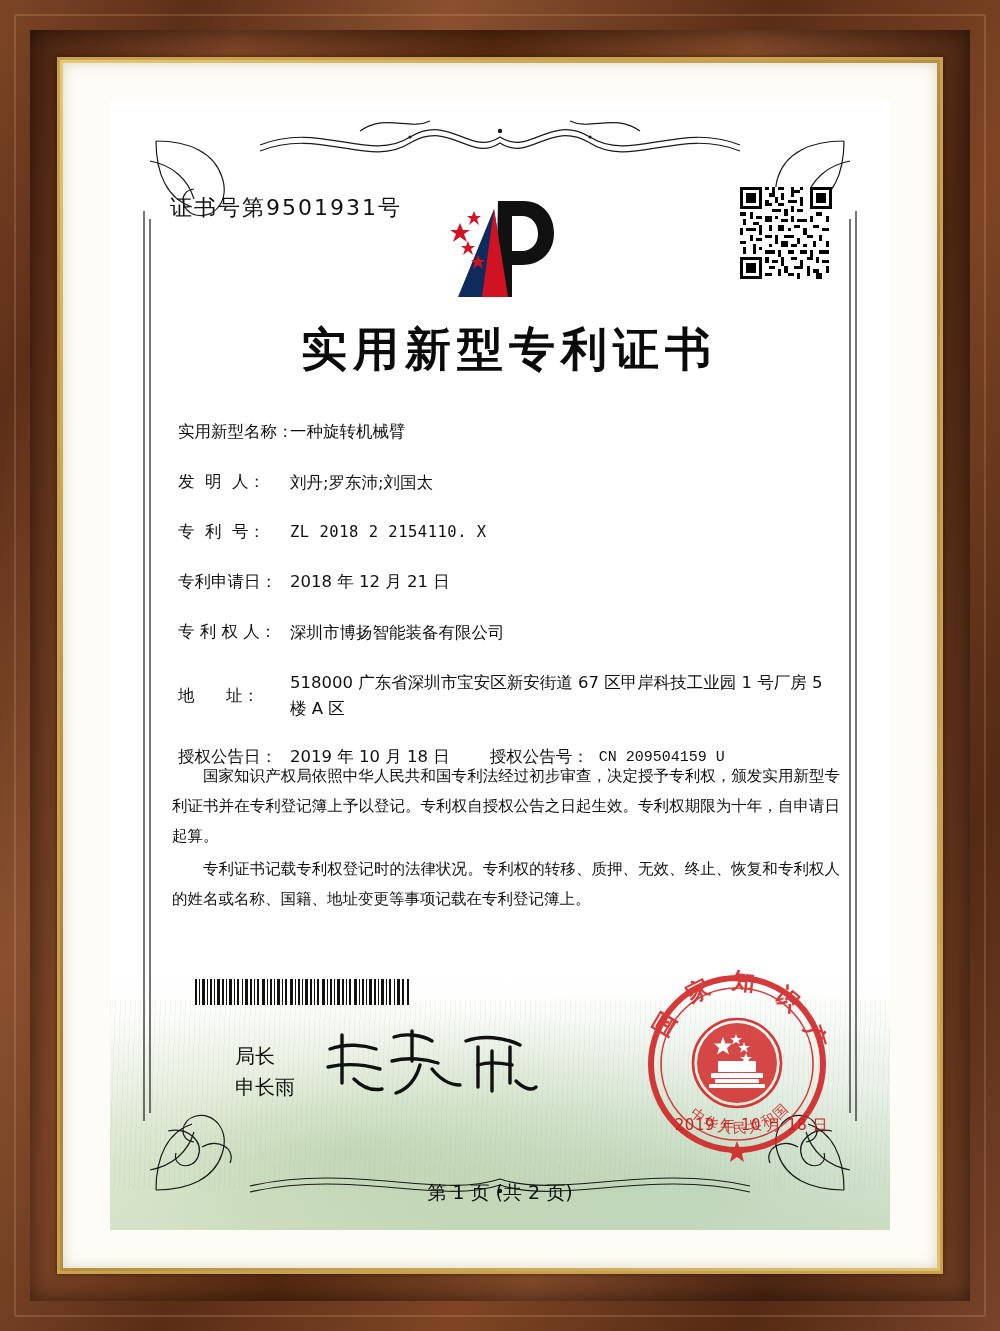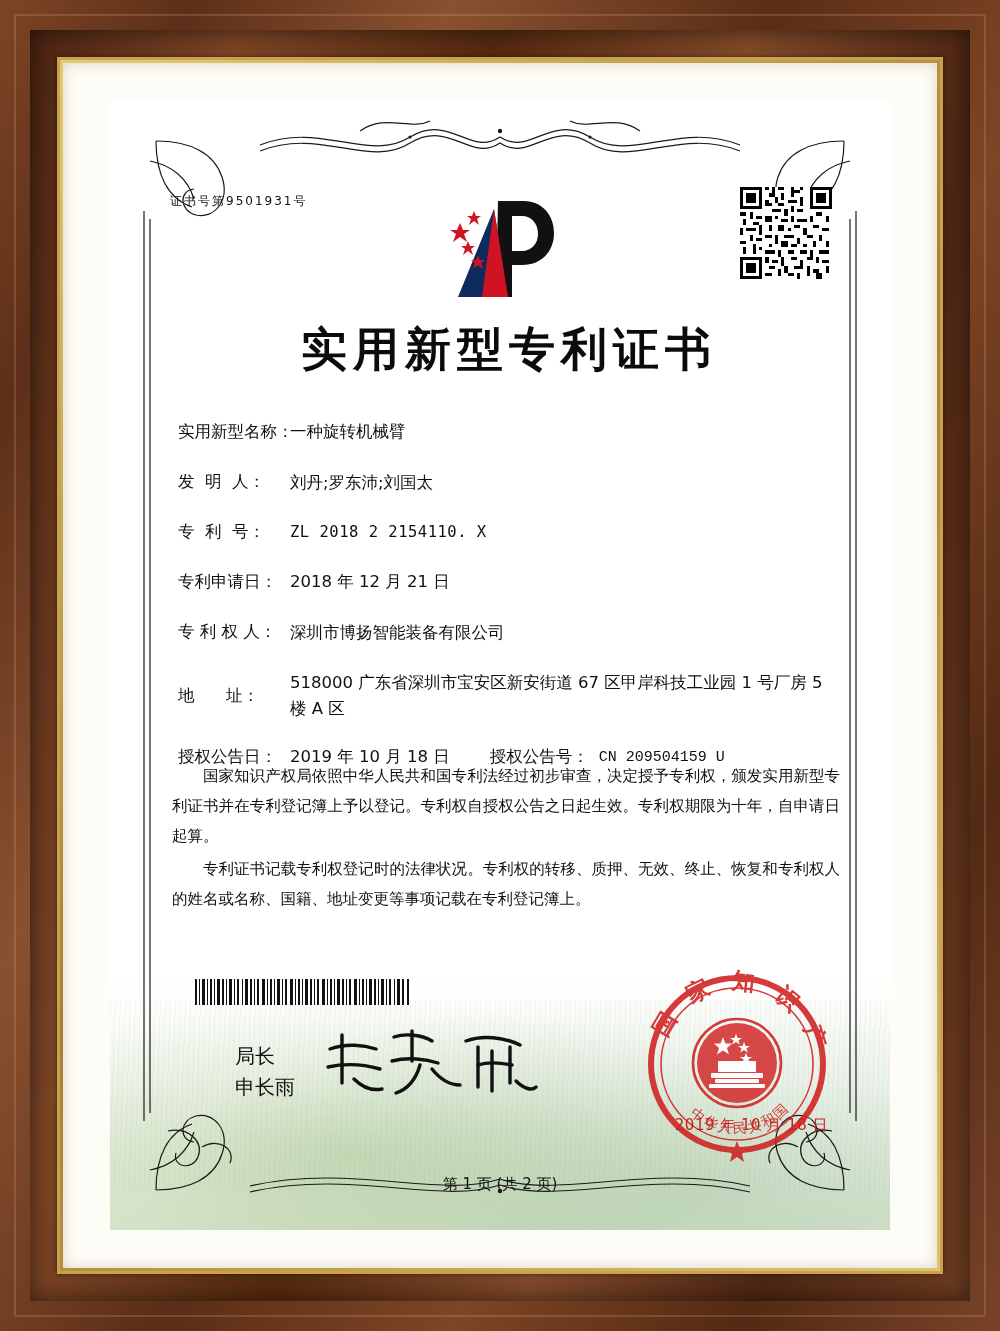--- a/index.html
+++ b/index.html
@@ -89,21 +89,21 @@
     pointer-events: none;
   }
 
   
   .deco-svg { position: absolute; left: 0; top: 0; }
 
   
   .cert-no {
     position: absolute;
     left: 60px; top: 92px;
-    font-size: 12px;
+    font-size: 22px;
     letter-spacing: 2px;
     color: #111;
     font-family: "DejaVu Sans", "Liberation Sans", sans-serif;
   }
 
   .emblem { position: absolute; left: 328px; top: 88px; width: 130px; height: 120px; }
 
   .qr { position: absolute; right: 58px; top: 86px; width: 92px; height: 92px; }
 
   .title {
@@ -198,23 +198,23 @@
     position: absolute;
     right: 62px; top: 1015px;
     color: #c81f1f;
     font-size: 15px;
     font-family: "DejaVu Sans", "Liberation Sans", sans-serif;
     letter-spacing: 0.5px;
   }
 
   .page-no {
     position: absolute;
-    left: 0; right: 0; bottom: 36px;
+    left: 0; right: 0; bottom: 24px;
     text-align: center;
-    font-size: 15px;
+    font-size: 19px;
     color: #111;
     font-family: "DejaVu Sans", "Liberation Sans", sans-serif;
   }
 </style>
 </head>
 <body>
 
 <div class="frame-outer">
   <div class="frame-bevel-hi"></div>
   <div class="frame-inner-wood"></div>

